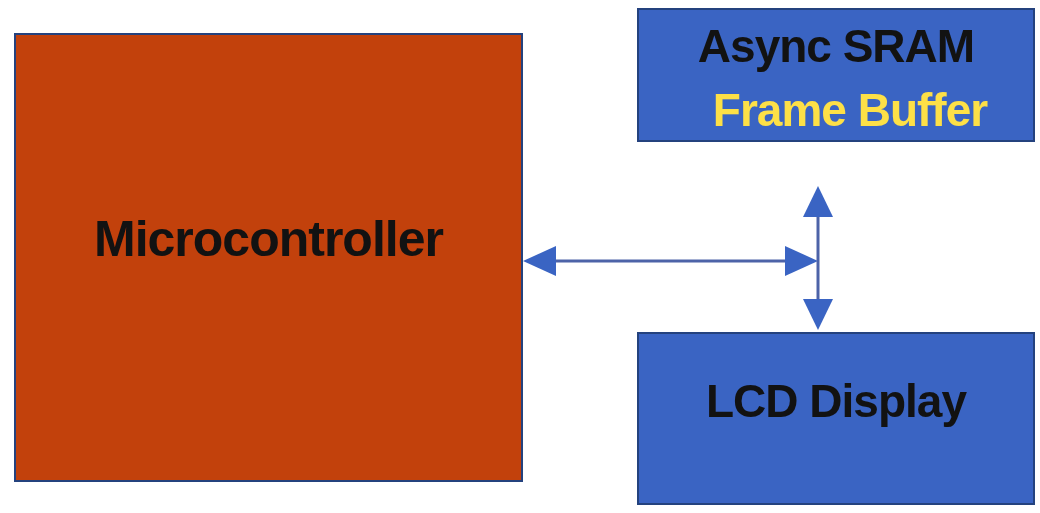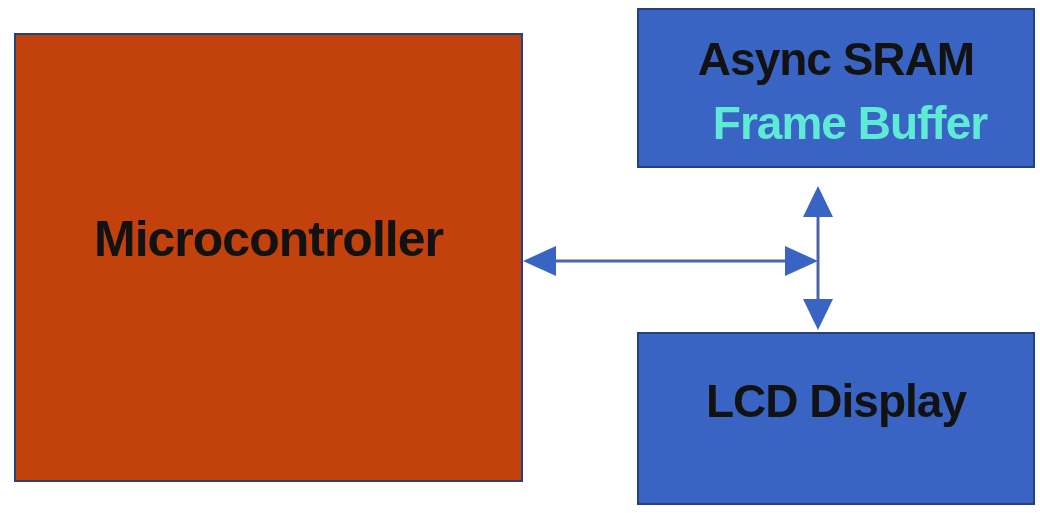--- a/index.html
+++ b/index.html
@@ -40,21 +40,21 @@
     height: 449px;
     padding-bottom: 38px;
   }
   .node-mcu .node-label {
     font-size: 50px;
   }
   .node-sram {
     left: 637px;
     top: 8px;
     width: 398px;
-    height: 160px;
+    height: 134px;
     padding-top: 6px;
   }
   .node-sram .node-label {
     font-size: 46px;
   }
   .node-lcd {
     left: 637px;
     top: 332px;
     width: 398px;
     height: 173px;
@@ -77,21 +77,21 @@
 <body>
 
 <div class="canvas">
 
   <div class="node node-mcu" style="background-color: #c2410c; border-color: rgb(36, 66, 126);">
     <span class="node-label" style="color: rgb(18, 18, 18);">Microcontroller</span>
   </div>
 
   <div class="node node-sram" style="background-color: rgb(58, 100, 195); border-color: rgb(36, 66, 126);">
     <span class="node-label" style="color: rgb(18, 18, 18);">Async SRAM</span>
-    <span class="node-label" style="color: #5eead4; margin-left: 28px;">Frame Buffer</span>
+    <span class="node-label" style="color: #fde047; margin-left: 28px;">Frame Buffer</span>
   </div>
 
   <div class="node node-lcd" style="background-color: rgb(58, 100, 195); border-color: rgb(36, 66, 126);">
     <span class="node-label" style="color: rgb(18, 18, 18);">LCD Display</span>
   </div>
 
   <svg class="arrows" width="1040" height="513" viewBox="0 0 1040 513" xmlns="http://www.w3.org/2000/svg">
 
     <line x1="550" y1="261" x2="792" y2="261" stroke-width="3" stroke="#4d63a8"></line>
     <polygon points="523,261 556,246 556,276" fill="#3a64c3"></polygon>

